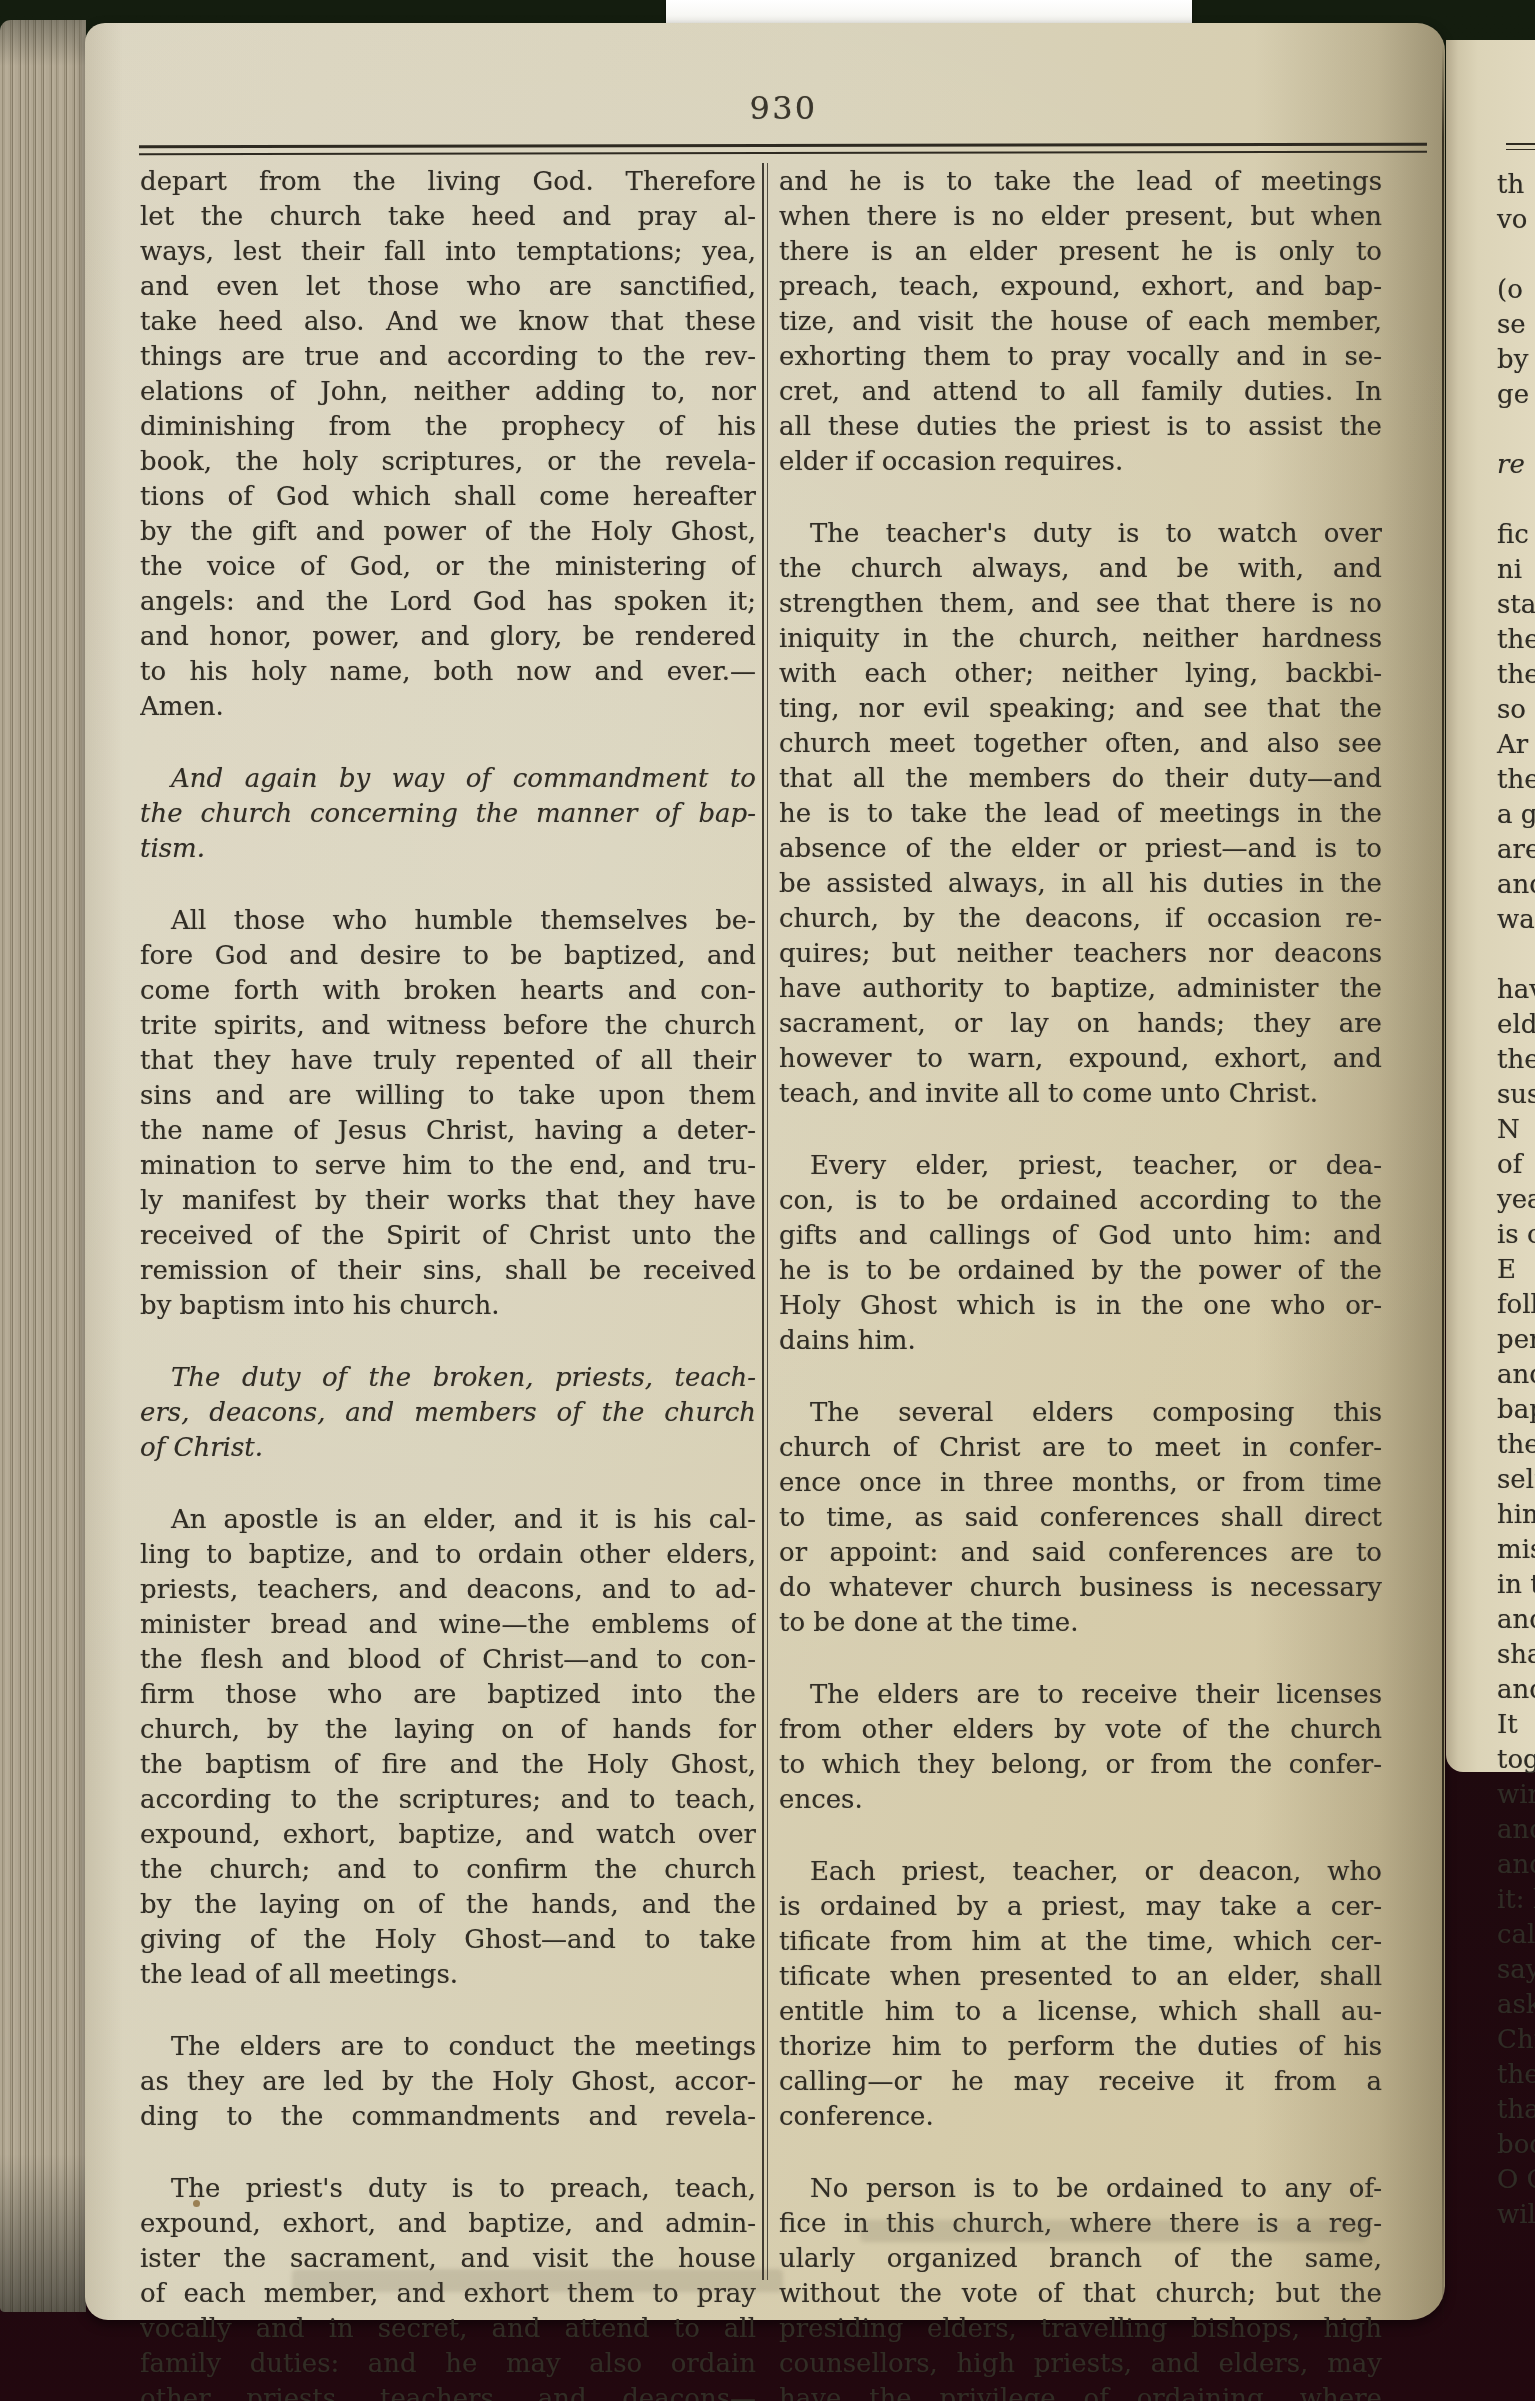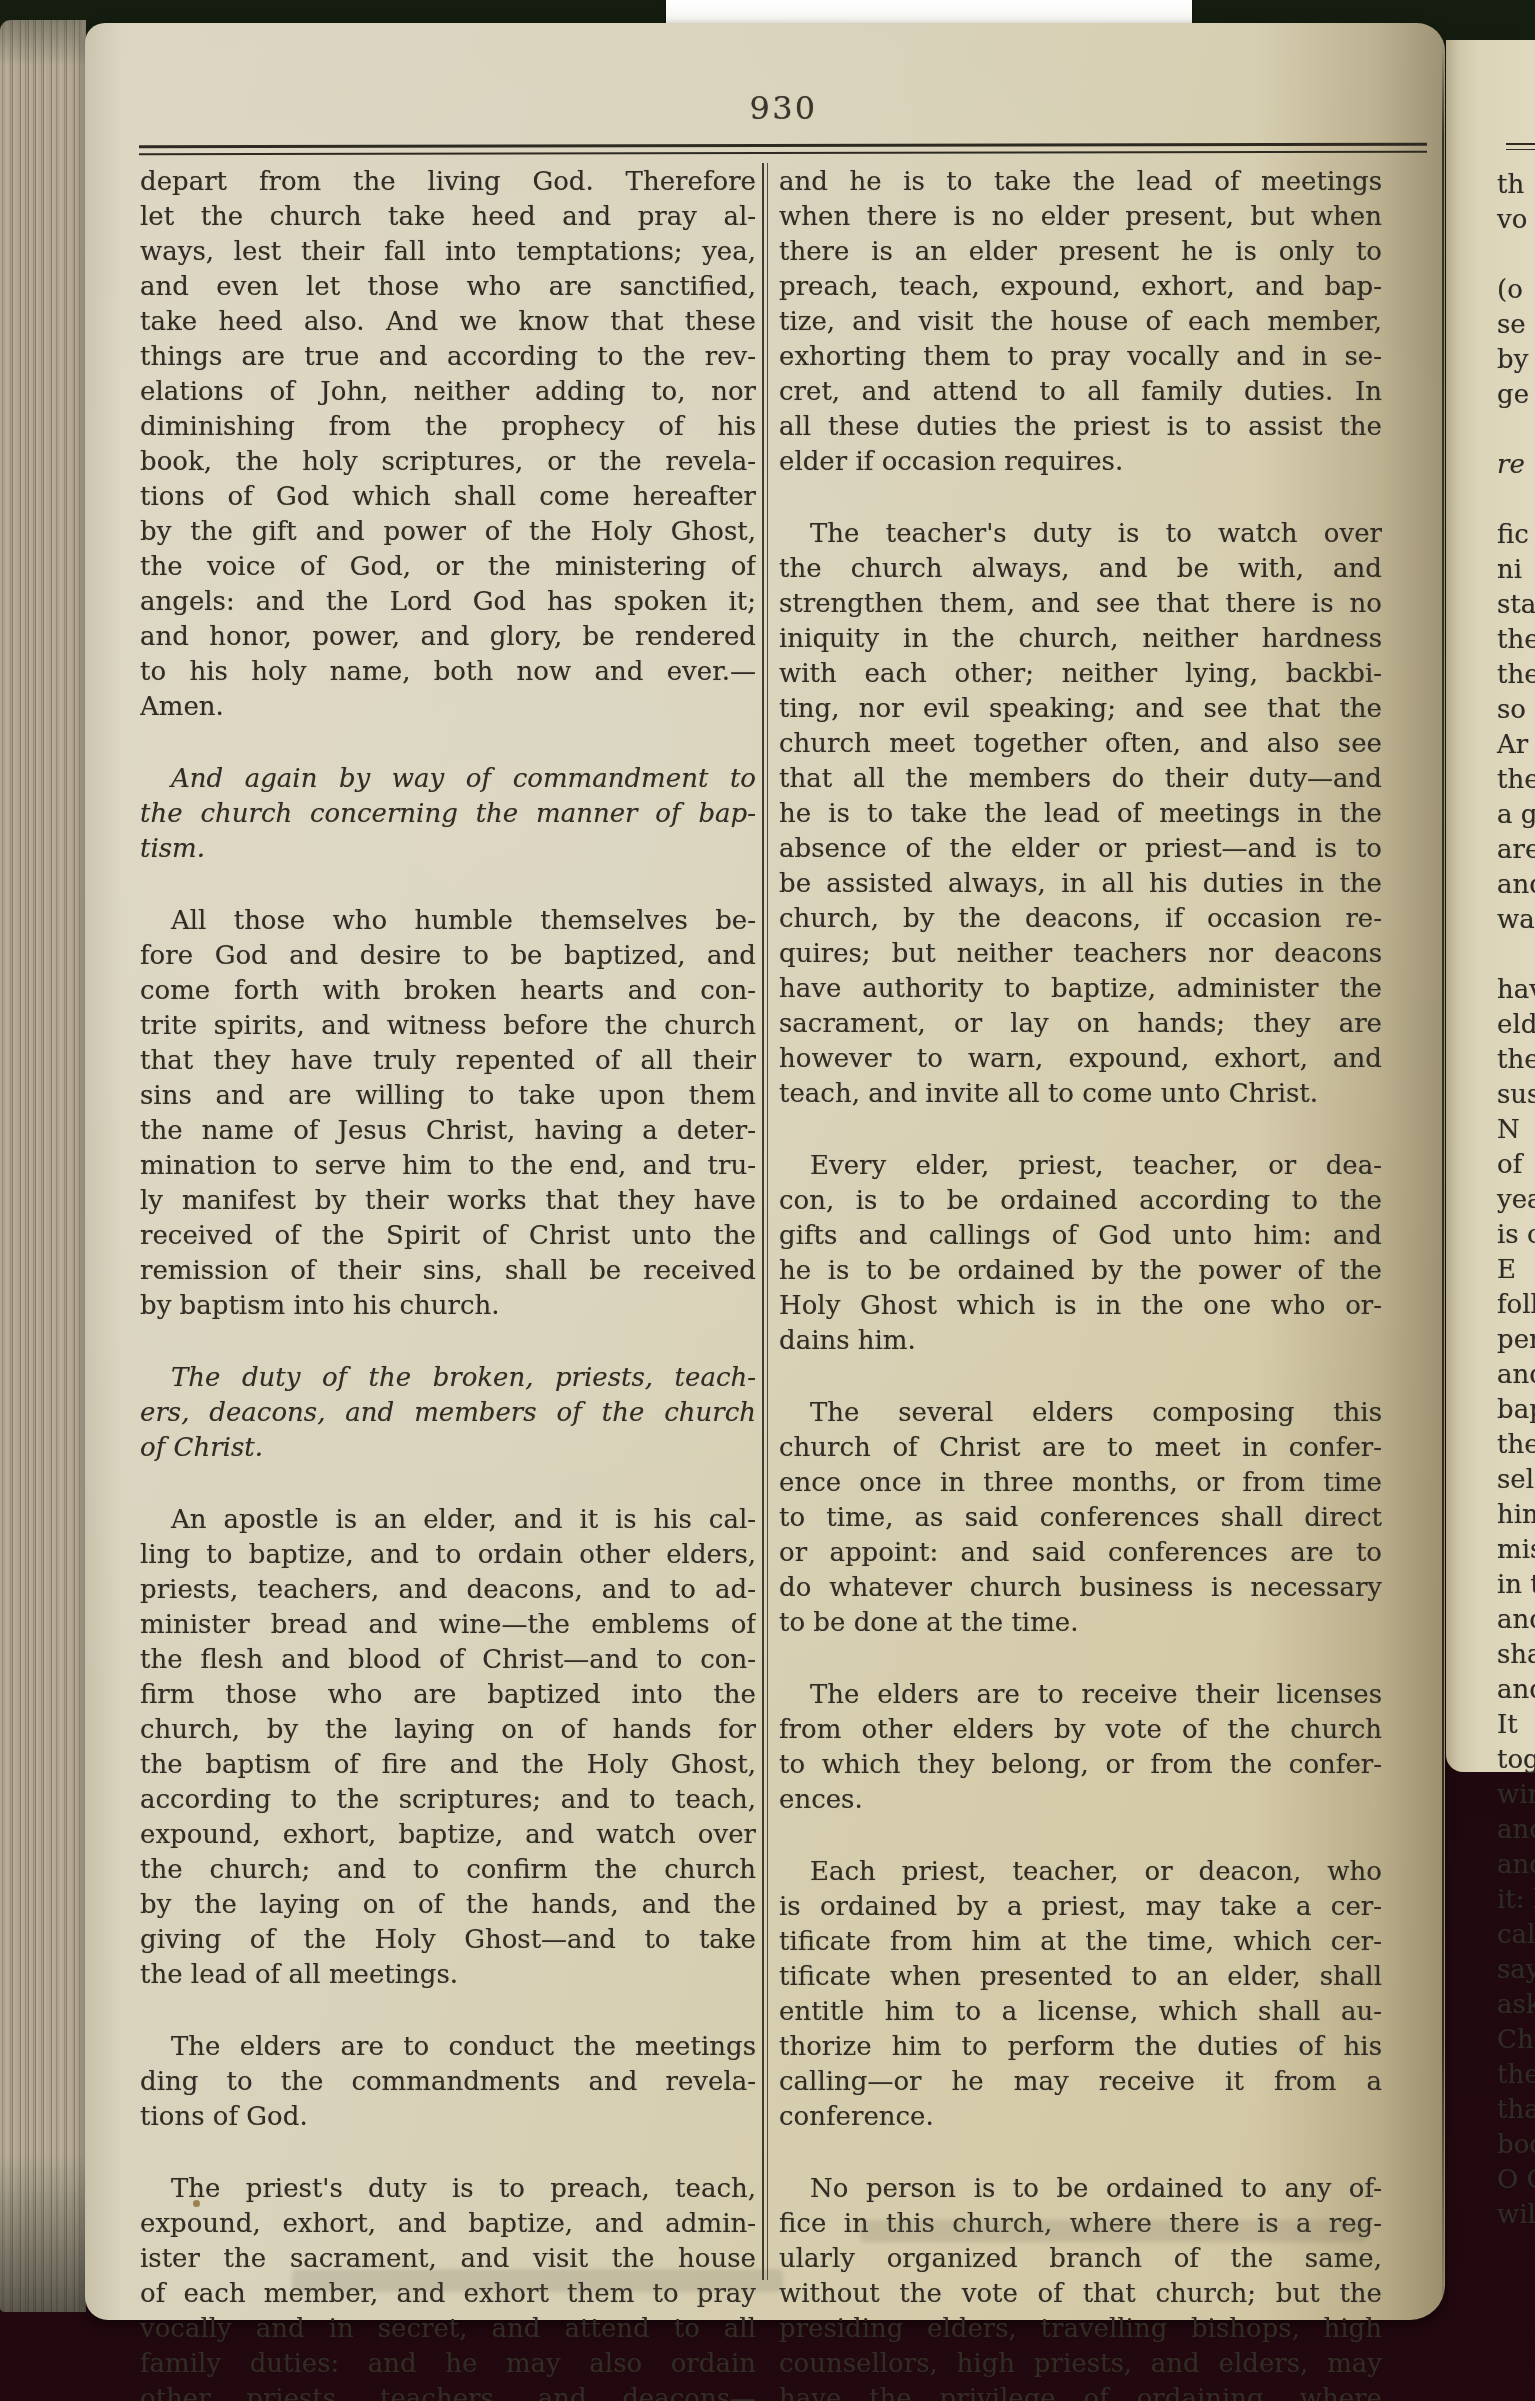--- a/index.html
+++ b/index.html
@@ -157,22 +157,22 @@
         <div class="line">firm those who are baptized into the</div>
         <div class="line">church, by the laying on of hands for</div>
         <div class="line">the baptism of fire and the Holy Ghost,</div>
         <div class="line">according to the scriptures; and to teach,</div>
         <div class="line">expound, exhort, baptize, and watch over</div>
         <div class="line">the church; and to confirm the church</div>
         <div class="line">by the laying on of the hands, and the</div>
         <div class="line">giving of the Holy Ghost—and to take</div>
         <div class="line end">the lead of all meetings.</div>
         <div class="line ind">The elders are to conduct the meetings</div>
+        <div class="line">as they are led by the Holy Ghost, accor-</div>
         <div class="line">ding to the commandments and revela-</div>
-        <div class="line end">tions of God.</div>
         <div class="line ind">The priest's duty is to preach, teach,</div>
         <div class="line">expound, exhort, and baptize, and admin-</div>
         <div class="line">ister the sacrament, and visit the house</div>
         <div class="line">of each member, and exhort them to pray</div>
         <div class="line">vocally and in secret, and attend to all</div>
         <div class="line">family duties: and he may also ordain</div>
         <div class="line">other priests, teachers, and deacons—</div>
       </div>
 
     <div class="vrule"></div>

